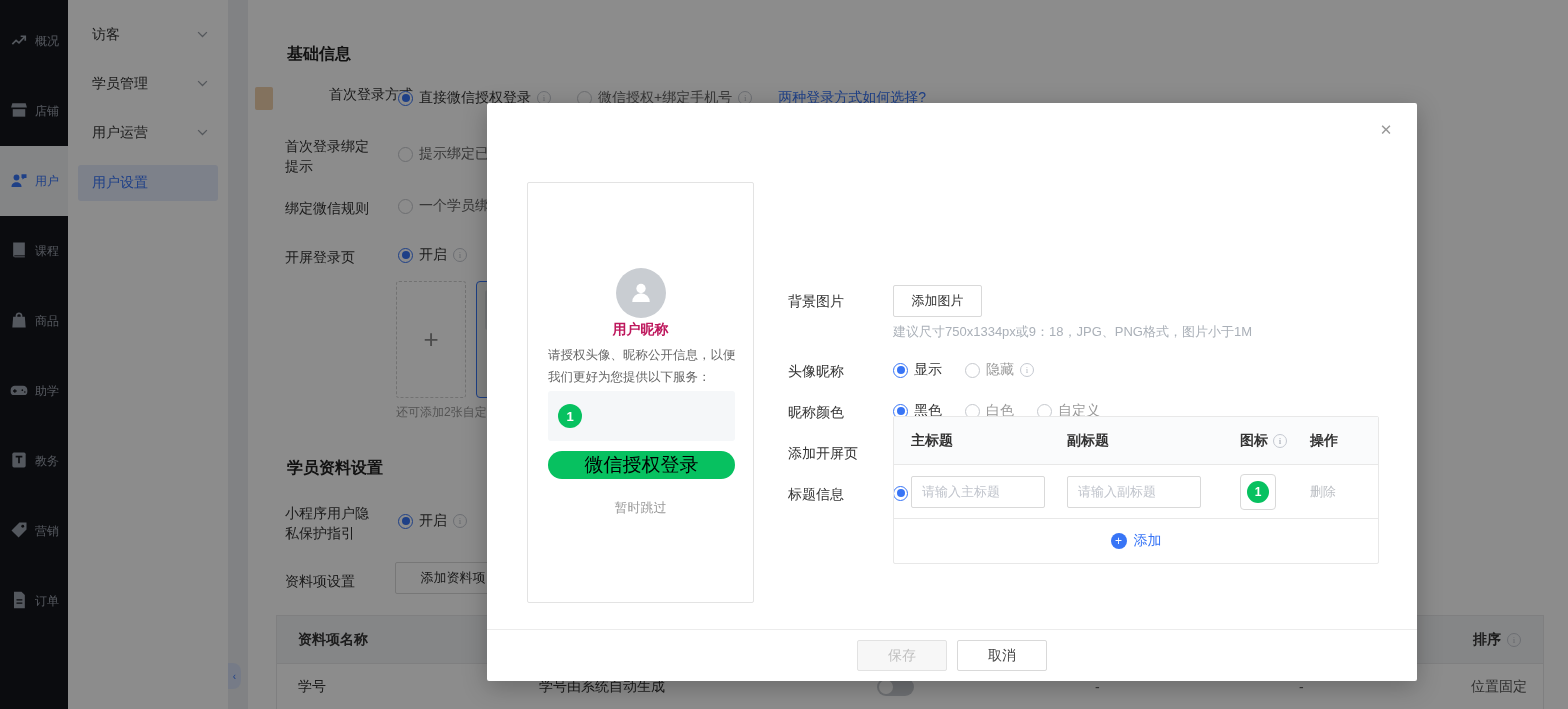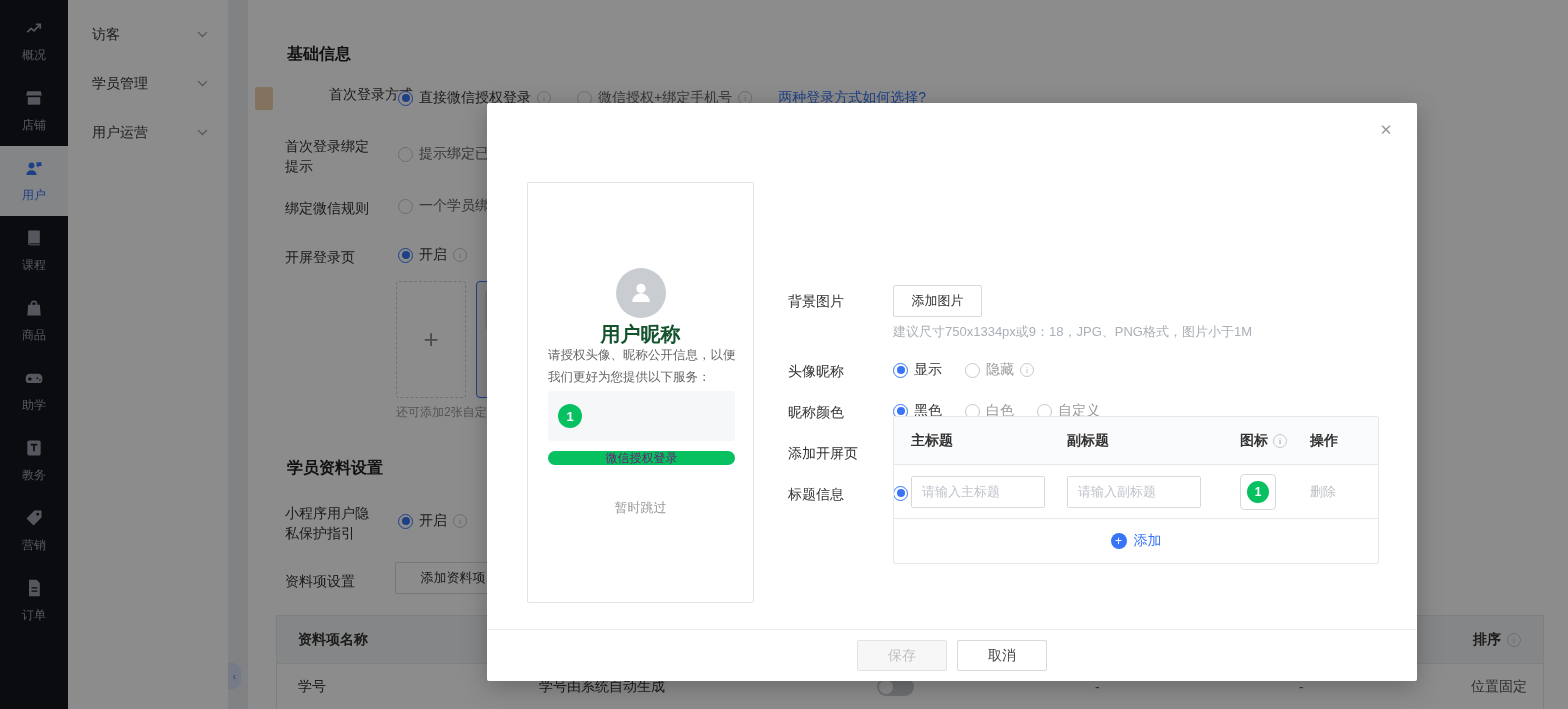--- a/index.html
+++ b/index.html
@@ -1,21 +1,21 @@
 <!DOCTYPE html>
 <html><head>
 <meta charset="utf-8">
 <style>
   * { box-sizing: border-box; margin: 0; padding: 0; }
   html,body { width:1568px; height:709px; overflow:hidden; }
   body { font-family:"Liberation Sans", sans-serif; background:#ebedf0; position:relative; font-size:14px; color:#333; }
 
   
   .rail { position:absolute; left:0; top:0; width:68px; height:709px; background:#14161c; padding-top:6px; display:flex; flex-direction:column; z-index:1; }
-  .rail-item { height:70px; display:flex; flex-direction:column; align-items:center; justify-content:center; gap:6px; color:#9aa0ab; font-size:12px; cursor:pointer; }
+  .rail-item { height:70px; display:flex; flex-direction:row; align-items:center; justify-content:center; gap:6px; color:#9aa0ab; font-size:12px; cursor:pointer; }
   .rail-item svg { width:20px; height:20px; fill:currentColor; stroke:none; }
   .rail-item.active { background:#f1f2f5; color:#3875f6; }
 
   
   .submenu { position:absolute; left:68px; top:0; width:160px; height:709px; background:#fff; padding-top:10px; z-index:1; }
   .sm-group { height:49px; display:flex; align-items:center; justify-content:space-between; padding:0 20px 0 24px; font-size:14px; color:#333; cursor:pointer; }
   .sm-active { margin:8px 10px 0; height:36px; background:#e4ebfb; border-radius:3px; display:flex; align-items:center; padding:0 14px; color:#3875f6; cursor:pointer; }
   .collapse-pill { position:absolute; left:228px; top:663px; width:13px; height:26px; background:#d8e1f6; border-radius:0 8px 8px 0; display:flex; align-items:center; justify-content:center; color:#3875f6; font-size:10px; cursor:pointer; z-index:1; }
 
   
@@ -48,26 +48,26 @@
 
   
   .overlay { position:absolute; inset:0; background:rgba(0,0,0,0.45); z-index:5; }
   .modal { position:absolute; left:487px; top:103px; width:930px; height:578px; background:#fff; border-radius:2px; z-index:10; box-shadow:0 6px 24px rgba(0,0,0,.25); }
   .m-header { height:52px; border-bottom:1px solid #ececec; display:flex; align-items:center; padding:0 24px; font-size:16px; color:#333; }
   .m-close { position:absolute; right:20px; top:16px; width:22px; height:22px; display:flex; align-items:center; justify-content:center; color:#999; font-size:15px; cursor:pointer; }
 
   .preview { position:absolute; left:40px; top:79px; width:227px; height:421px; border:1px solid #e3e3e3; border-radius:2px; background:#fff; }
   .p-avatar { position:absolute; left:50%; top:85px; transform:translateX(-50%); width:50px; height:50px; border-radius:50%; background:#c9cdd2; display:flex; align-items:center; justify-content:center; }
   .p-avatar svg { width:28px; height:28px; fill:#fff; }
-  .p-nick { position:absolute; top:138px; width:100%; text-align:center; font-weight:bold; font-size:20px; color:#14532d; }
+  .p-nick { position:absolute; top:138px; width:100%; text-align:center; font-weight:bold; font-size:14px; color:#be185d; }
   .p-desc { position:absolute; top:162px; left:20px; right:16px; font-size:12.5px; color:#666; line-height:1.75; }
   .p-servicebox { position:absolute; top:208px; left:20px; width:187px; height:50px; background:#f5f7f9; border-radius:3px; }
   .g-badge { width:24px; height:24px; border-radius:50%; background:#07c160; color:#fff; font-size:13px; font-weight:bold; display:flex; align-items:center; justify-content:center; }
   .p-servicebox .g-badge { position:absolute; left:10px; top:13px; }
-  .p-wxbtn { position:absolute; top:268px; left:20px; width:187px; height:14px; border-radius:16px; background:#07c160; color:#701a75; font-size:12px; display:flex; align-items:center; justify-content:center; cursor:pointer; border:none; }
+  .p-wxbtn { position:absolute; top:268px; left:20px; width:187px; height:28px; border-radius:16px; background:#07c160; color:#000000; font-size:19px; display:flex; align-items:center; justify-content:center; cursor:pointer; border:none; }
   .p-skip { position:absolute; top:316px; width:100%; text-align:center; color:#999; font-size:13px; cursor:pointer; }
 
   .m-label { position:absolute; left:301px; color:#333; }
   .m-ctrl { position:absolute; left:406px; display:flex; align-items:center; }
   .optrow { display:flex; align-items:center; gap:23px; }
   .olab-on { color:#333; } .olab-off { color:#999; }
   .m-hint { position:absolute; left:406px; top:220px; color:#aab0b8; font-size:13px; }
 
   .m-table { position:absolute; left:406px; top:313px; width:486px; border:1px solid #e8e8e8; border-radius:2px; }
   .mt-head { height:47px; background:#fafbfc; display:flex; align-items:center; font-size:14px; color:#333; font-weight:bold; }
@@ -177,20 +177,23 @@
       </span>
   </div>
   <div class="sm-group">
     <span>用户运营</span>
     <span class="chev">
         <svg width="11" height="7" viewBox="0 0 12 8">
           <path fill="none" stroke="#9aa0a8" stroke-width="1.5" d="M1 1.3l5 5 5-5"></path>
         </svg>
       </span>
   </div>
+  <div class="sm-active">
+    <span>用户设置</span>
+  </div>
 </aside>
 <div class="collapse-pill">
   <span>‹</span>
 </div>
 
 <main class="content">
   <div class="panel">
     <div class="h-sec" style="left:39px; top:44px;">基础信息</div>
     <div class="tan-box"></div>
 

